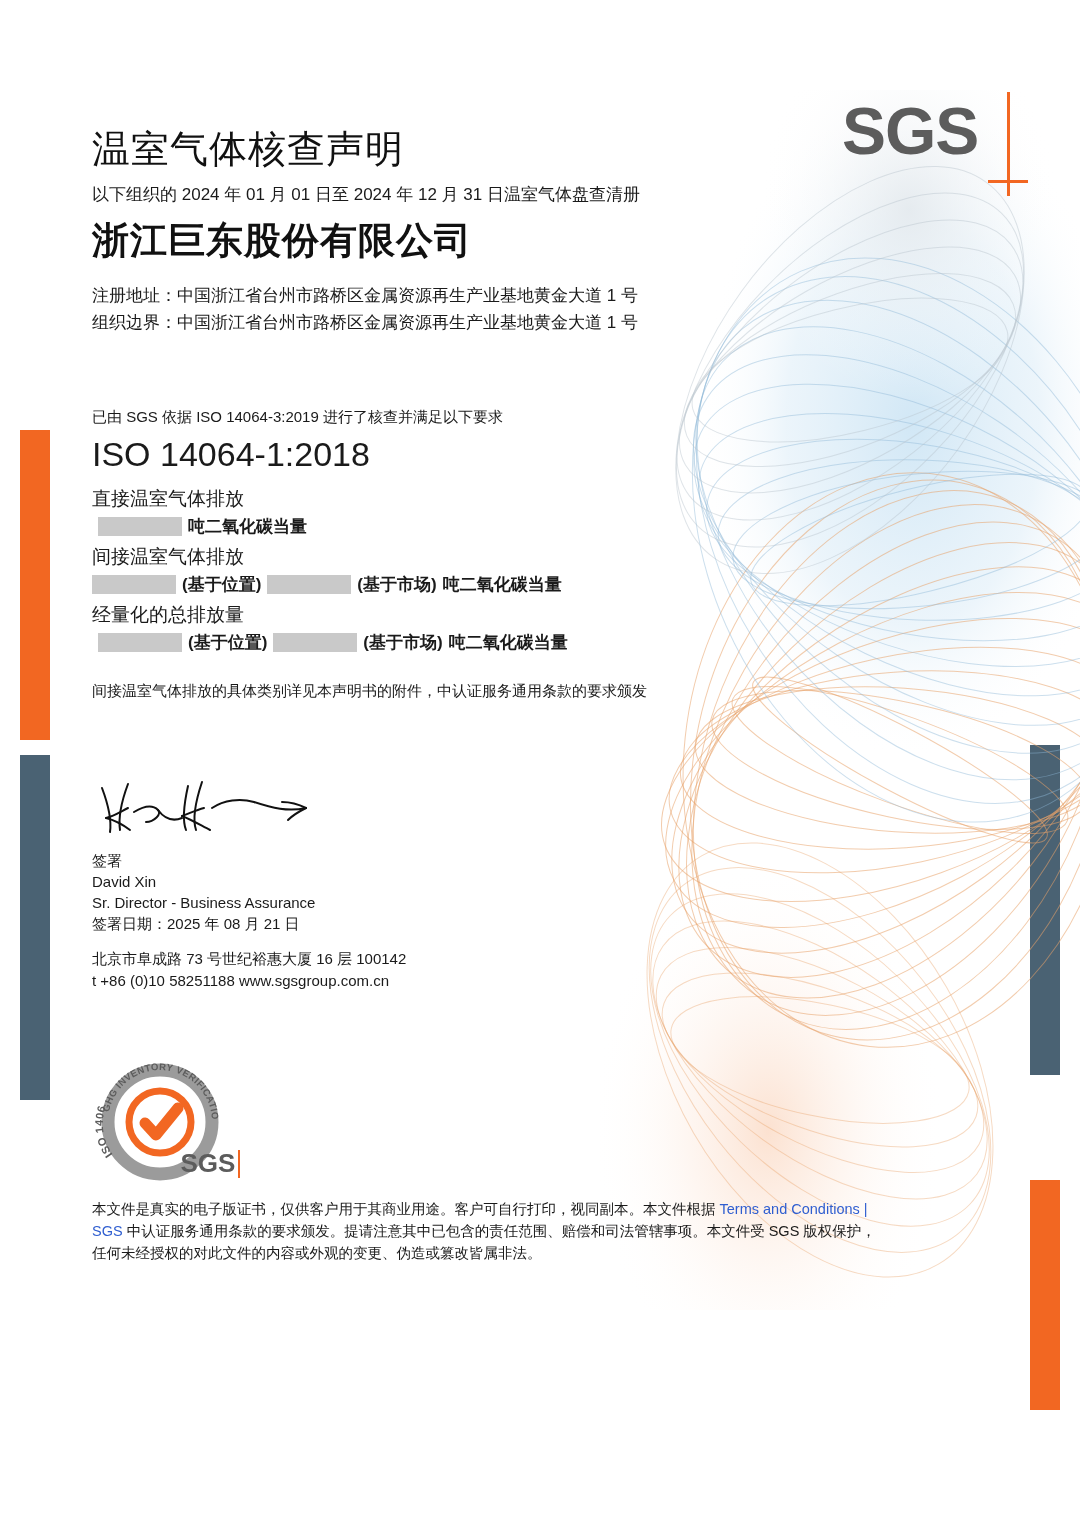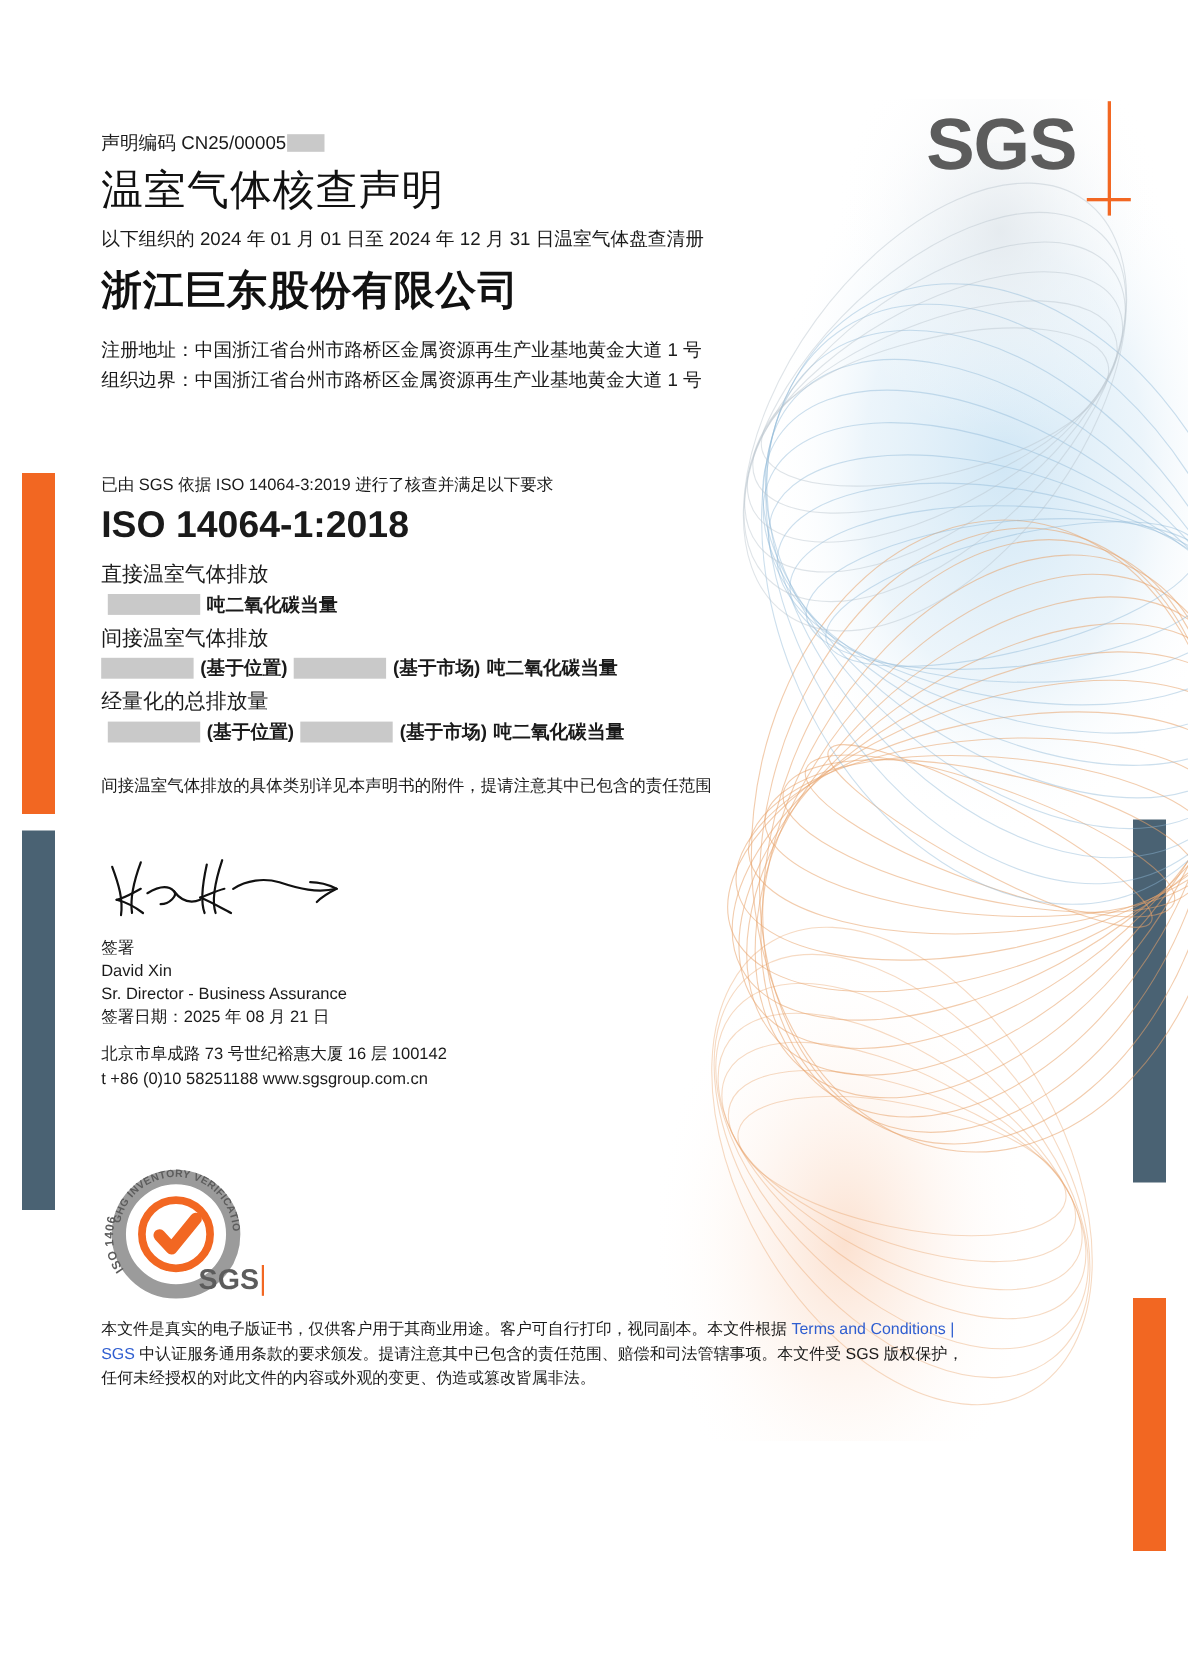--- a/index.html
+++ b/index.html
@@ -144,21 +144,21 @@
     font-size: 17px;
     line-height: 27px;
     margin: 0;
   }
   .verify-line {
     font-size: 15px;
     margin: 72px 0 0 0;
   }
   h3.standard {
     font-size: 34px;
-    font-weight: bold;
+    font-weight: normal;
     margin: 8px 0 12px 0;
     letter-spacing: 0px;
   }
   .emis-label {
     font-size: 19px;
     margin: 0 0 3px 0;
   }
   .emis-value {
     font-size: 17px;
     font-weight: bold;
@@ -305,24 +305,20 @@
   </svg>
 
   <div class="sgs-logo">
     <div class="word">SGS</div>
   </div>
   <div class="sgs-cross-v"></div>
   <div class="sgs-cross-h"></div>
 
   <div class="content">
 
-    <div class="code-line">
-      <span>声明编码 CN25/00005</span>
-      <span class="redact" style="width:34px;"></span>
-    </div>
 
     <h1 class="title">温室气体核查声明</h1>
 
     <p class="period">以下组织的 2024 年 01 月 01 日至 2024 年 12 月 31 日温室气体盘查清册</p>
 
     <h2 class="org">浙江巨东股份有限公司</h2>
 
     <p class="addr">注册地址：中国浙江省台州市路桥区金属资源再生产业基地黄金大道 1 号</p>
     <p class="addr">组织边界：中国浙江省台州市路桥区金属资源再生产业基地黄金大道 1 号</p>
 
@@ -347,21 +343,21 @@
 
     <p class="emis-label">经量化的总排放量</p>
     <div class="emis-value indent">
       <span class="redact-lg" style="width:84px;"></span>
       <span>(基于位置)</span>
       <span class="redact-lg" style="width:84px;"></span>
       <span>(基于市场)</span>
       <span>吨二氧化碳当量</span>
     </div>
 
-    <p class="emis-note">间接温室气体排放的具体类别详见本声明书的附件，提请注意其中已包含的责任范围</p>
+    <p class="emis-note">间接温室气体排放的具体类别详见本声明书的附件，中认证服务通用条款的要求颁发</p>
   </div>
 
   <div class="signature-block">
     <svg class="sig-img" viewBox="0 0 230 62">
       <g fill="none" stroke="#111" stroke-width="2" stroke-linecap="round">
         <path d="M10 10 C 16 26, 20 40, 18 54"></path>
         <path d="M36 6 C 30 22, 26 38, 28 52"></path>
         <path d="M36 30 C 28 34, 22 38, 14 40"></path>
         <path d="M14 40 C 22 42, 30 46, 38 52"></path>
         <path d="M42 34 C 52 28, 60 26, 66 32 C 70 36, 62 44, 54 44"></path>

